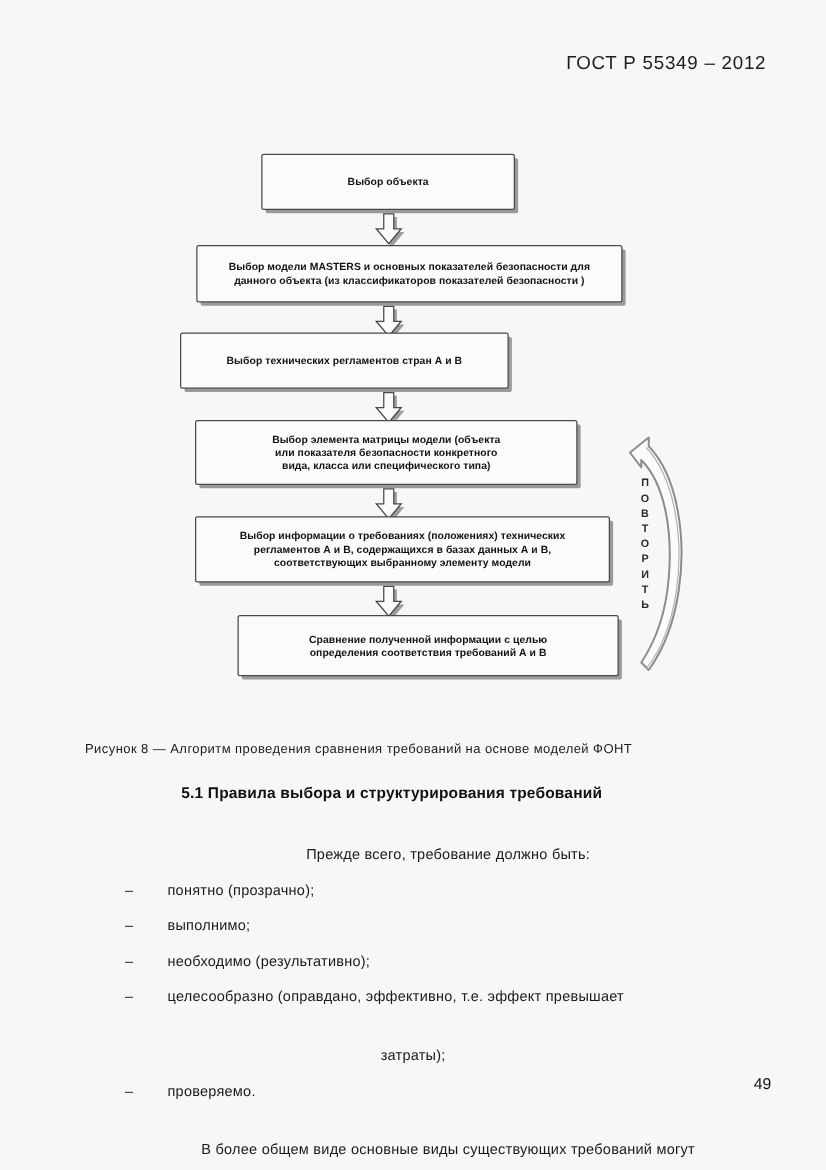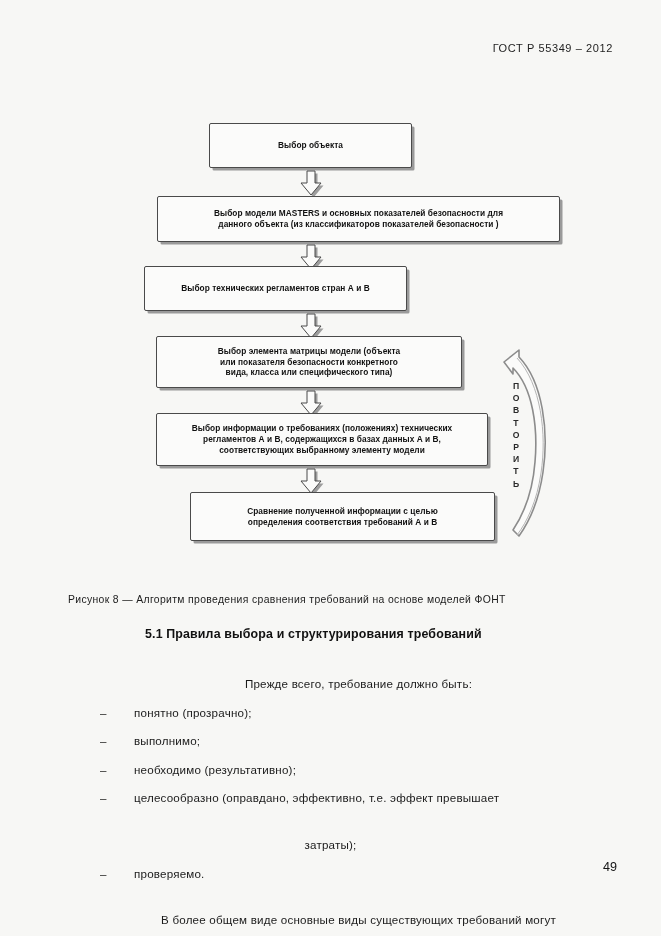--- a/index.html
+++ b/index.html
@@ -14,21 +14,21 @@
     color: #1a1a1a;
     position: relative;
     overflow: hidden;
   }
 
   
   .page-header {
     position: absolute;
     top: 42px;
     right: 48px;
-    font-size: 11px;
+    font-size: 15px;
     letter-spacing: 0.6px;
     color: #1d1d1d;
     white-space: nowrap;
   }
 
   
   .flowchart {
     position: absolute;
     left: 0;
     top: 0;
@@ -50,21 +50,21 @@
     padding: 3px 8px;
     line-height: 1.32;
     font-size: 8.3px;
     font-weight: bold;
     color: #111;
     letter-spacing: 0.05px;
   }
   .fc-box span { display: block; }
 
   .box-1 { left: 209px; top: 123px; width: 203px; height: 45px; }
-  .box-2 { left: 157px; top: 196px; width: 403px; height: 46px; }
+  .box-2 { left: 157px; top: 196px; width: 341px; height: 46px; }
   .box-3 { left: 144px; top: 266px; width: 263px; height: 45px; }
   .box-4 { left: 156px; top: 336px; width: 306px; height: 52px; }
   .box-5 { left: 156px; top: 413px; width: 332px; height: 53px; }
   .box-6 { left: 158px; top: 492px; width: 305px; height: 49px; margin-left: 32px; }
 
   
   .fc-arrow {
     position: absolute;
     width: 34px;
     height: 30px;

